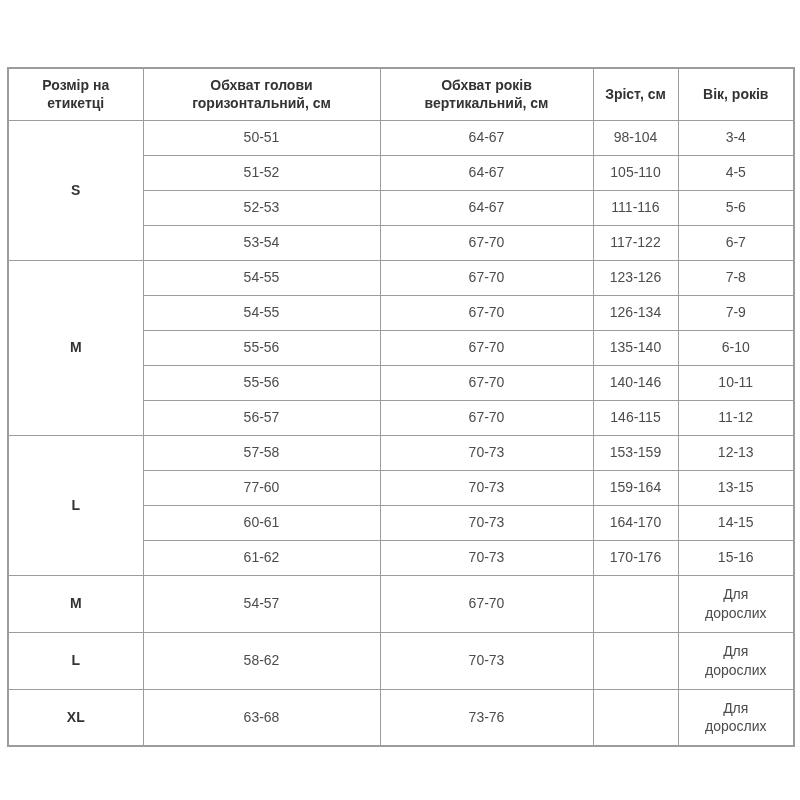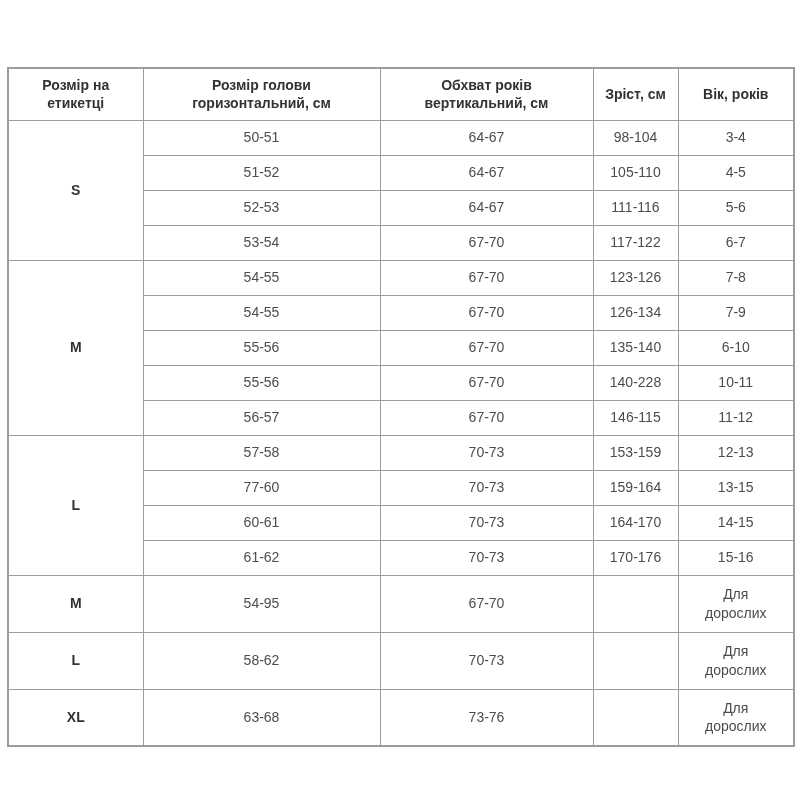--- a/index.html
+++ b/index.html
@@ -65,21 +65,21 @@
     <colgroup>
       <col style="width:135px">
       <col style="width:237px">
       <col style="width:213px">
       <col style="width:85px">
       <col style="width:116px">
     </colgroup>
     <thead>
       <tr id="thead-row">
           <th>Розмір на етикетці</th>
-          <th>Розмір голови горизонтальний, см</th>
+          <th>Обхват голови горизонтальний, см</th>
           <th>Обхват років вертикальний, см</th>
           <th>Зріст, см</th>
           <th>Вік, років</th>
         </tr>
     </thead>
     <tbody id="table-body">
         <tr class="child-row">
           <td rowspan="4" class="size-cell">S</td>
           <td>50-51</td>
           <td>64-67</td>
@@ -119,21 +119,21 @@
         </tr>
         <tr class="child-row">
           <td>55-56</td>
           <td>67-70</td>
           <td>135-140</td>
           <td>6-10</td>
         </tr>
         <tr class="child-row">
           <td>55-56</td>
           <td>67-70</td>
-          <td>140-228</td>
+          <td>140-146</td>
           <td>10-11</td>
         </tr>
         <tr class="child-row">
           <td>56-57</td>
           <td>67-70</td>
           <td>146-115</td>
           <td>11-12</td>
         </tr>
         <tr class="child-row">
           <td rowspan="4" class="size-cell">L</td>
@@ -155,21 +155,21 @@
           <td>14-15</td>
         </tr>
         <tr class="child-row">
           <td>61-62</td>
           <td>70-73</td>
           <td>170-176</td>
           <td>15-16</td>
         </tr>
         <tr class="adult-row">
           <td class="size-cell">M</td>
-          <td>54-95</td>
+          <td>54-57</td>
           <td>67-70</td>
           <td></td>
           <td><span class="age-wrap">Для дорослих</span></td>
         </tr>
         <tr class="adult-row">
           <td class="size-cell">L</td>
           <td>58-62</td>
           <td>70-73</td>
           <td></td>
           <td><span class="age-wrap">Для дорослих</span></td>

